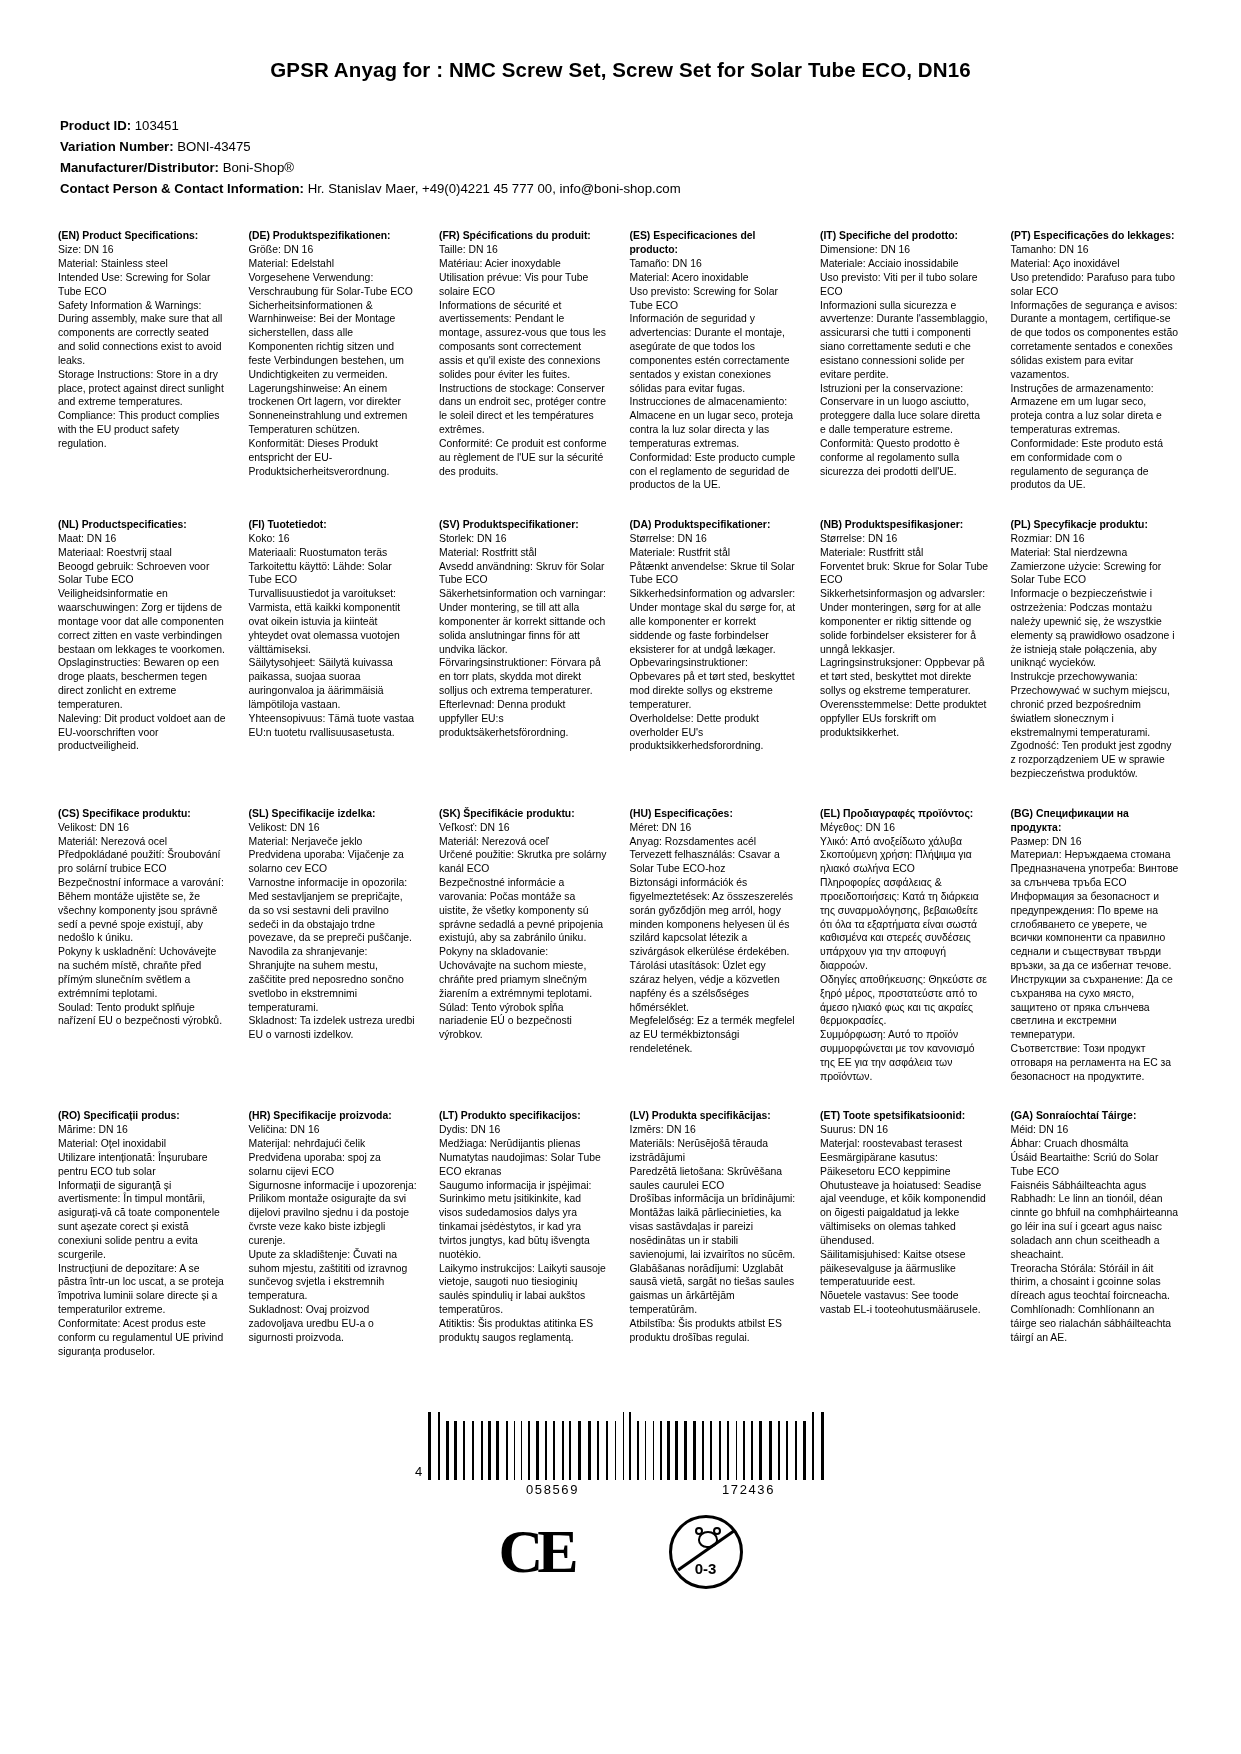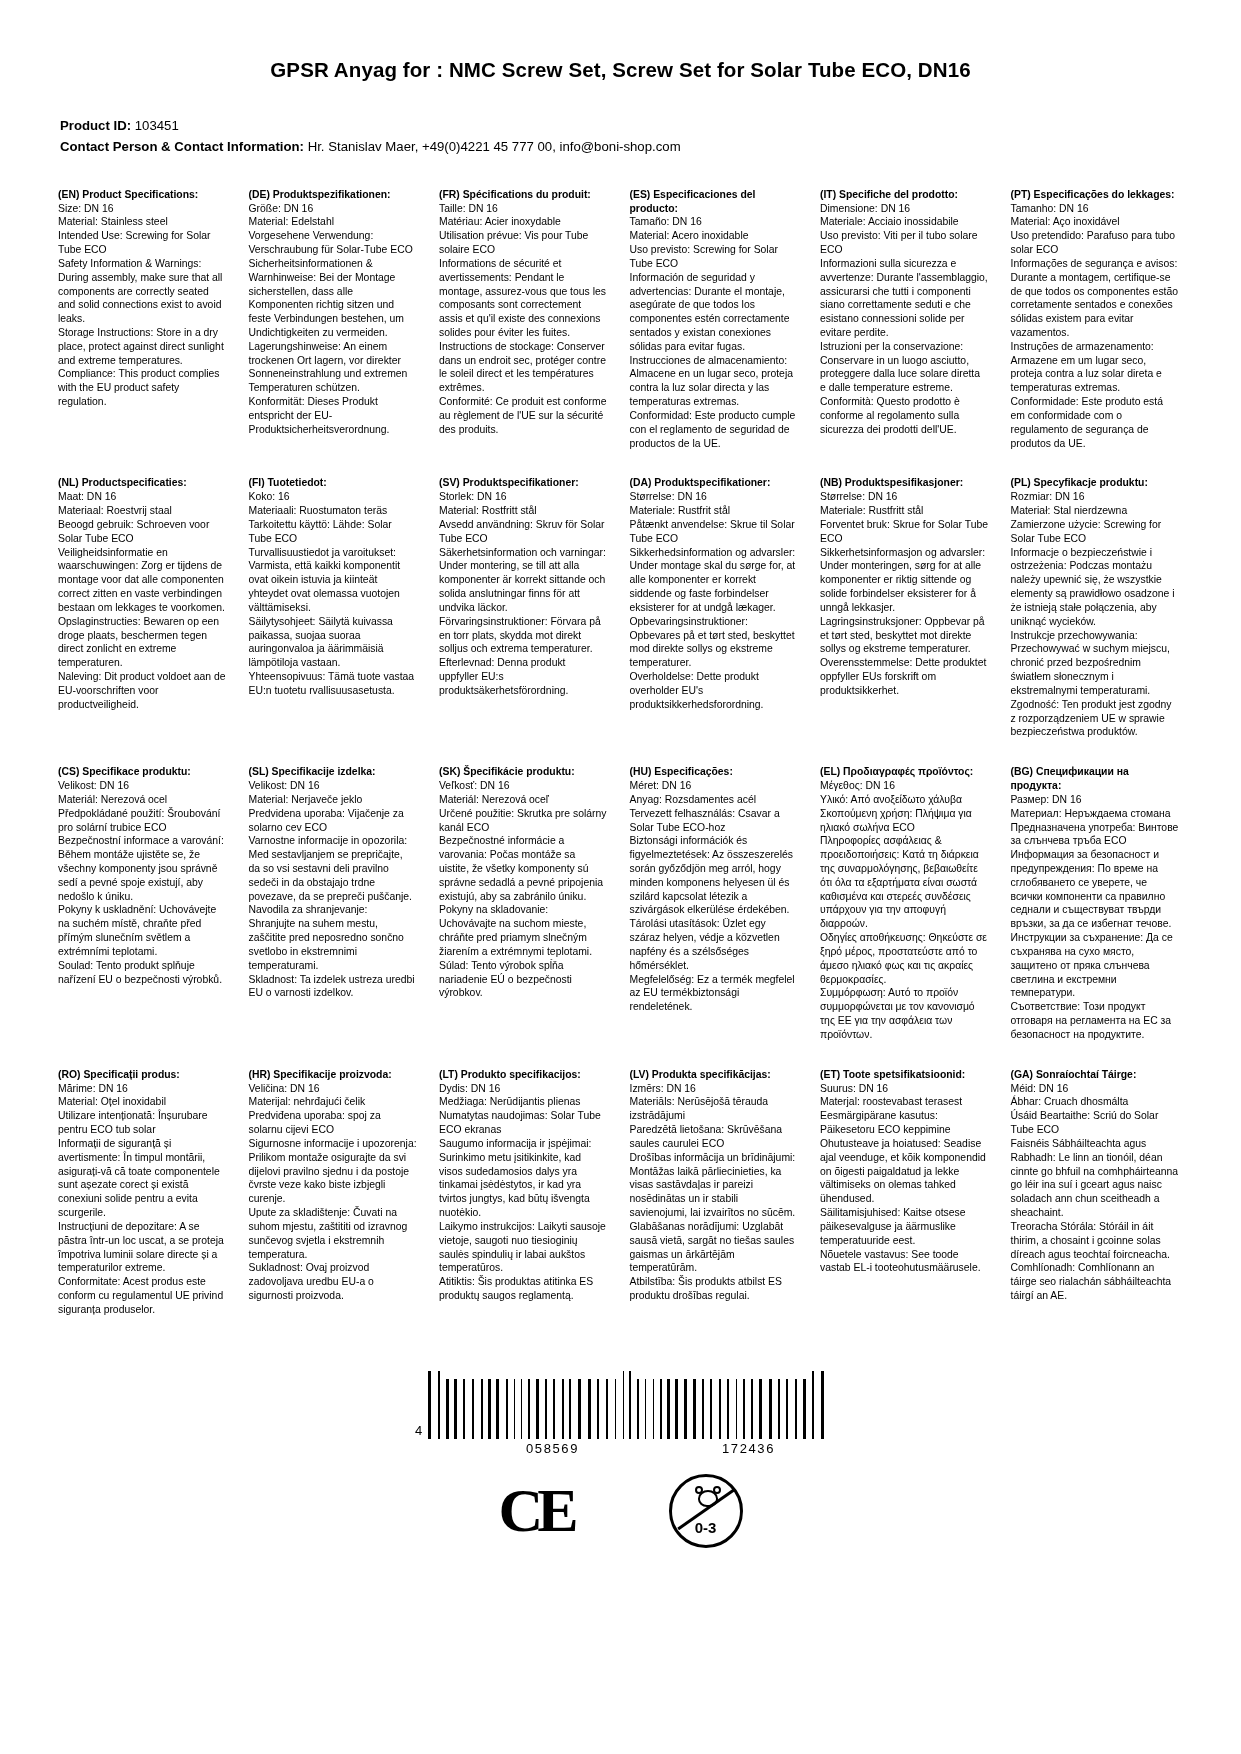--- a/index.html
+++ b/index.html
@@ -171,20 +171,28 @@
 <body>
 
 <div class="page">
 
   <h1 class="doc-title">GPSR Anyag for : NMC Screw Set, Screw Set for Solar Tube ECO, DN16</h1>
 
   <div class="meta">
     <div class="row">
       <span class="lbl">Product ID:</span>
       <span class="val">103451</span>
+    </div>
+    <div class="row">
+      <span class="lbl">Variation Number:</span>
+      <span class="val">BONI-43475</span>
+    </div>
+    <div class="row">
+      <span class="lbl">Manufacturer/Distributor:</span>
+      <span class="val">Boni-Shop®</span>
     </div>
     <div class="row">
       <span class="lbl">Contact Person &amp; Contact Information:</span>
       <span class="val">Hr. Stanislav Maer, +49(0)4221 45 777 00, info@boni-shop.com</span>
     </div>
   </div>
 
   <div class="grid">
     <div class="cell">
       <span class="hdr">(EN) Product Specifications:</span>

